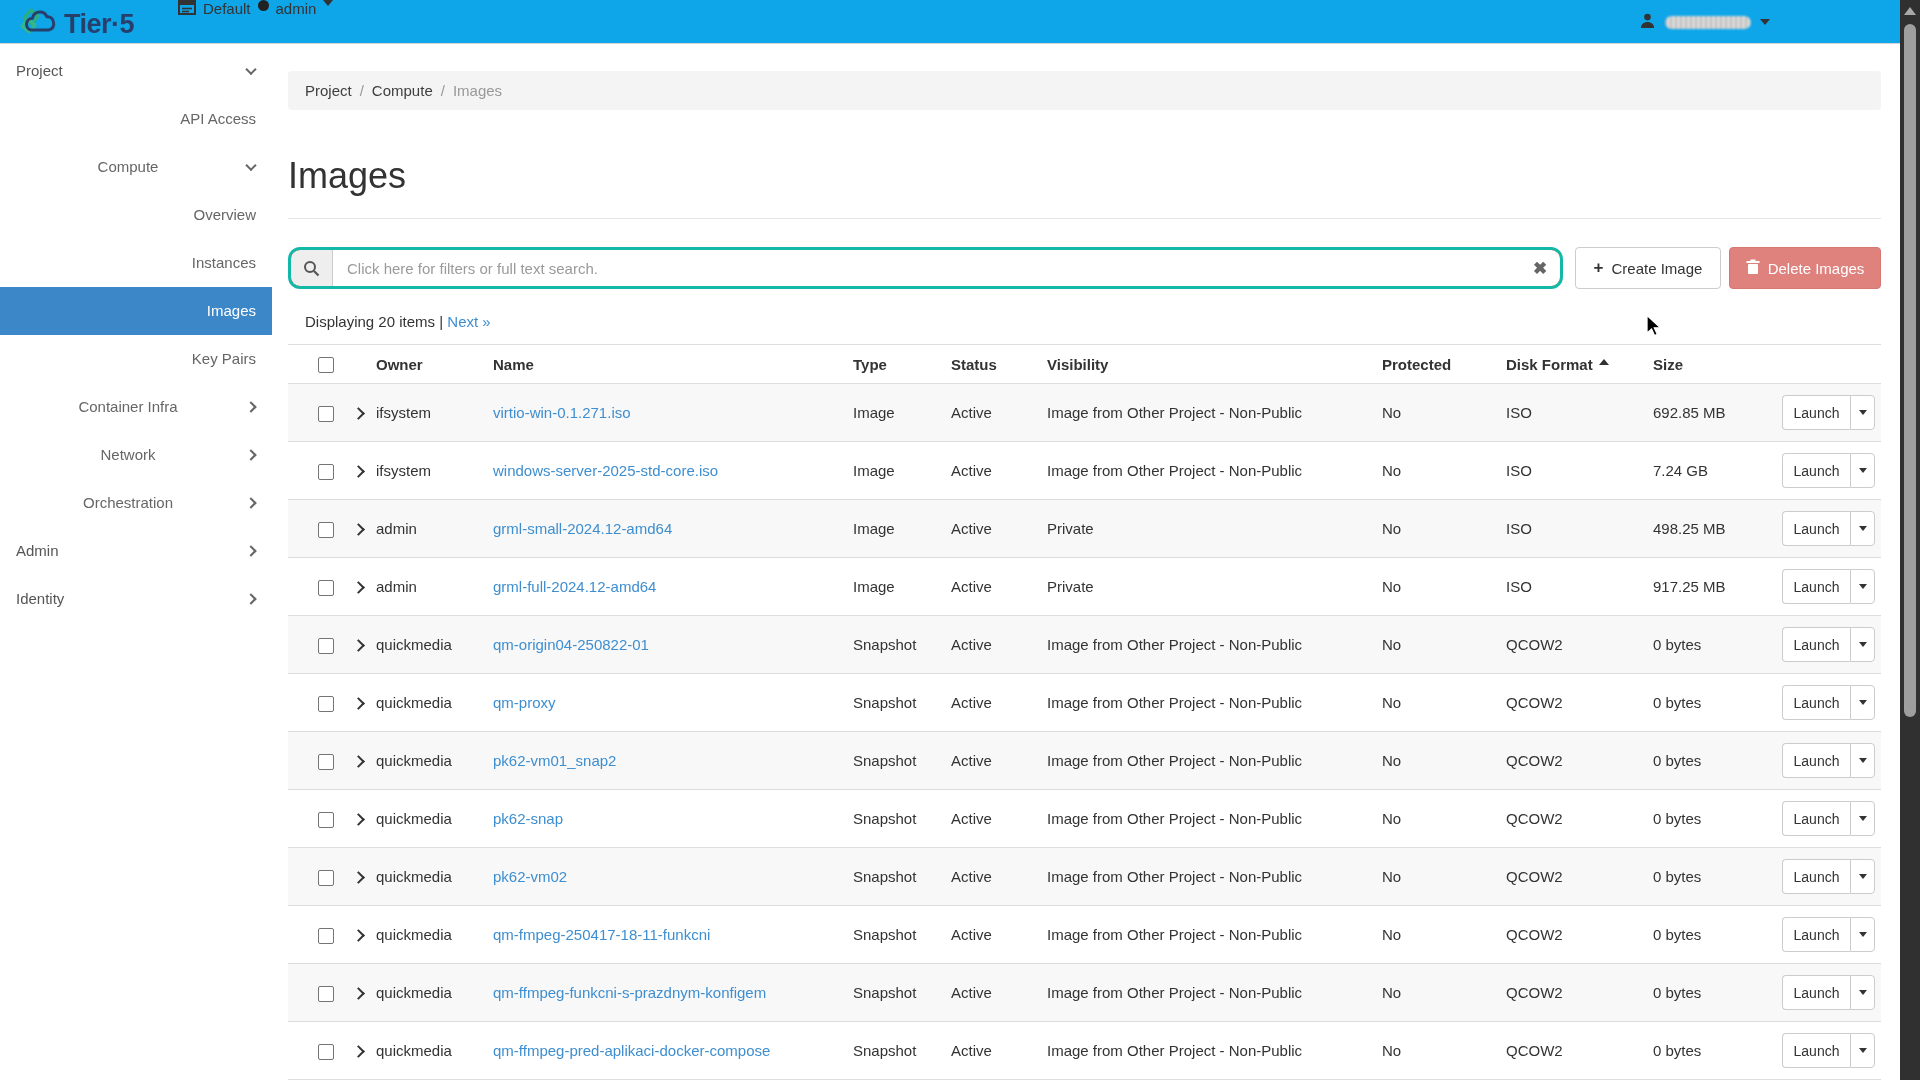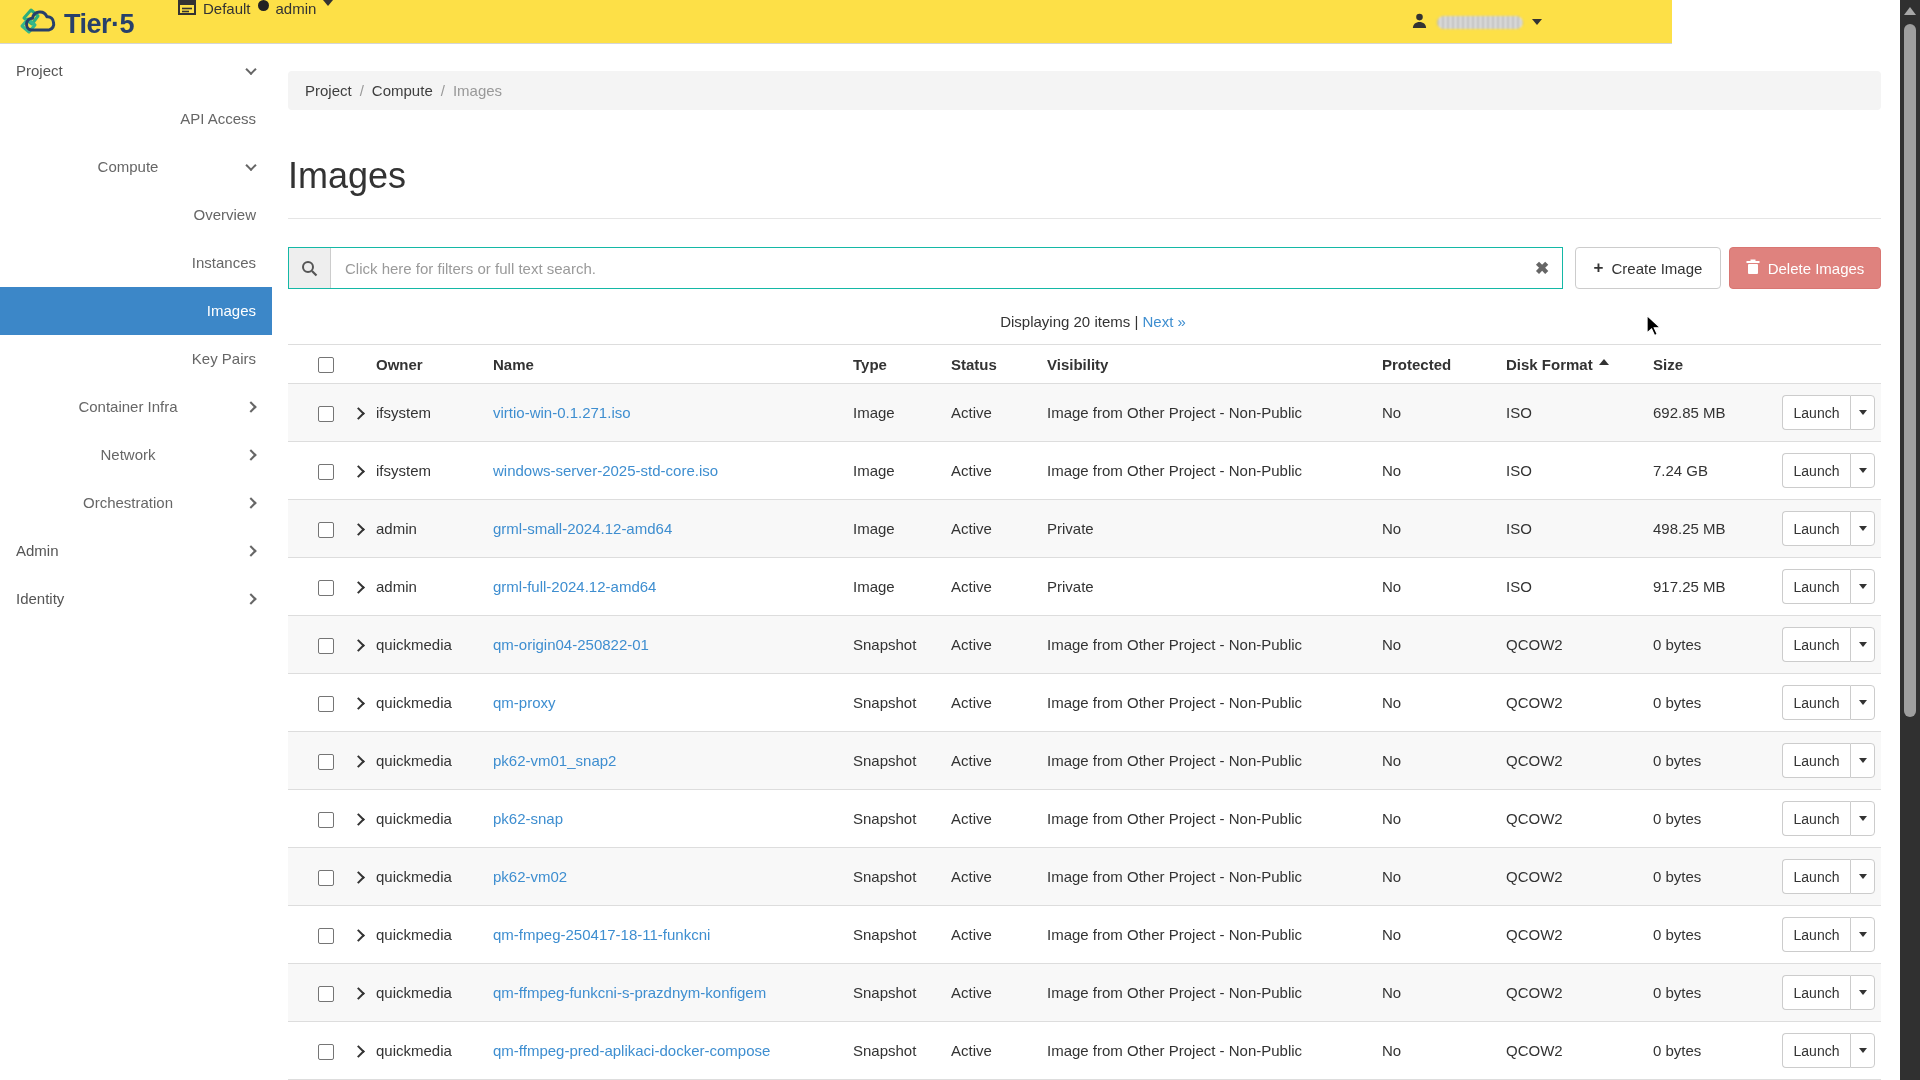--- a/index.html
+++ b/index.html
@@ -1,21 +1,21 @@
 <!DOCTYPE html>
 <html><head>
 <meta charset="utf-8">
 <style>
   * { margin:0; padding:0; box-sizing:border-box; }
   html,body { width:1920px; height:1080px; overflow:hidden; background:#fff;
     font-family:"Liberation Sans", sans-serif; color:#333; }
 
   
-  .topbar { position:absolute; left:0; top:0; width:1672px; height:44px;
-    background:#fde047; border-bottom:1px solid #d5d5d5; z-index:5; }
+  .topbar { position:absolute; left:0; top:0; width:1900px; height:44px;
+    background:#0ea5e9; border-bottom:1px solid #d5d5d5; z-index:5; }
   .brand { position:absolute; left:18px; top:4px; display:flex; align-items:center; gap:4px; }
   .brand-text { font-size:27px; font-weight:700; color:#27406b; letter-spacing:-0.5px; }
   .ctx { position:absolute; left:178px; top:0; height:44px; display:flex; gap:7px; font-size:15px; color:#333; }
   .ctx-dot { width:11px; height:11px; border-radius:50%; background:#222; display:inline-block; }
   .caret-down { display:inline-block; width:0; height:0; border-left:5px solid transparent;
     border-right:5px solid transparent; border-top:6px solid #333; }
   .userbox { position:absolute; right:130px; top:0; height:44px; display:flex; align-items:center; gap:9px; }
   .redacted { width:86px; height:13px; border-radius:7px;
     background:repeating-linear-gradient(90deg,#bdbdbd 0 2px,#dcdcdc 2px 5px);
     filter:blur(1.2px); }
@@ -40,35 +40,35 @@
   .breadcrumb { margin-top:27px; height:39px; background:#f4f4f4; border-radius:4px;
     display:flex; align-items:center; padding-left:17px; font-size:15px; gap:8px; }
   .breadcrumb a { color:#3e3e3e; text-decoration:none; }
   .bc-sep { color:#999; }
   .bc-current { color:#999; }
 
   .page-title { margin-top:45px; font-size:36px; font-weight:400; color:#333; line-height:42px; }
   .title-rule { margin-top:21px; border:none; border-top:1px solid #e5e5e5; }
 
   .toolbar { margin-top:28px; display:flex; align-items:stretch; height:42px; }
-  .searchgroup { flex:1; display:flex; border:1px solid #14b8a6; border-radius:0; background:#c2410c; overflow:hidden; }
+  .searchgroup { flex:1; display:flex; border:3px solid #14b8a6; border-radius:12px; background:#c2410c; overflow:hidden; }
   .search-addon { width:42px; background:#eee; border-right:1px solid #ccc;
     display:flex; align-items:center; justify-content:center; }
   .search-input { flex:1; border:none; outline:none; font-size:15px; color:#333; padding:0 14px;
     font-family:"Liberation Sans", sans-serif; }
   .search-input::placeholder { color:#9a9a9a; }
   .search-clear { width:40px; background:#fff; border:none; cursor:pointer; color:#666;
     font-size:17px; font-weight:700; }
   .btn { display:flex; align-items:center; justify-content:center; gap:8px; border-radius:4px;
     font-size:15px; cursor:pointer; border:1px solid #ccc; font-family:"Liberation Sans", sans-serif; }
   .btn-create { width:146px; margin-left:12px; background:#fff; color:#333; }
   .plus { font-weight:700; font-size:17px; }
   .btn-delete { width:152px; margin-left:8px; background:#df827e; border-color:#d97672; color:#fff; }
 
-  .summary { margin-top:24px; margin-left:17px; font-size:15px; color:#333;text-align:center; }
+  .summary { margin-top:24px; margin-left:17px; font-size:15px; color:#333; }
   .summary a { color:#3e8ed0; text-decoration:none; }
 
   
   .imgtable { margin-top:14px; border-top:1px solid #ddd; }
   .thead, .trow { display:grid;
     grid-template-columns:58px 24px 117px 360px 98px 96px 335px 124px 147px 112px 1fr;
     align-items:center; border-bottom:1px solid #ddd; }
   .thead { height:39px; font-weight:700; font-size:15px; color:#333; }
   .trow { height:58px; font-size:15px; background:#fff; }
   .trow.striped { background:#f8f8f8; }

